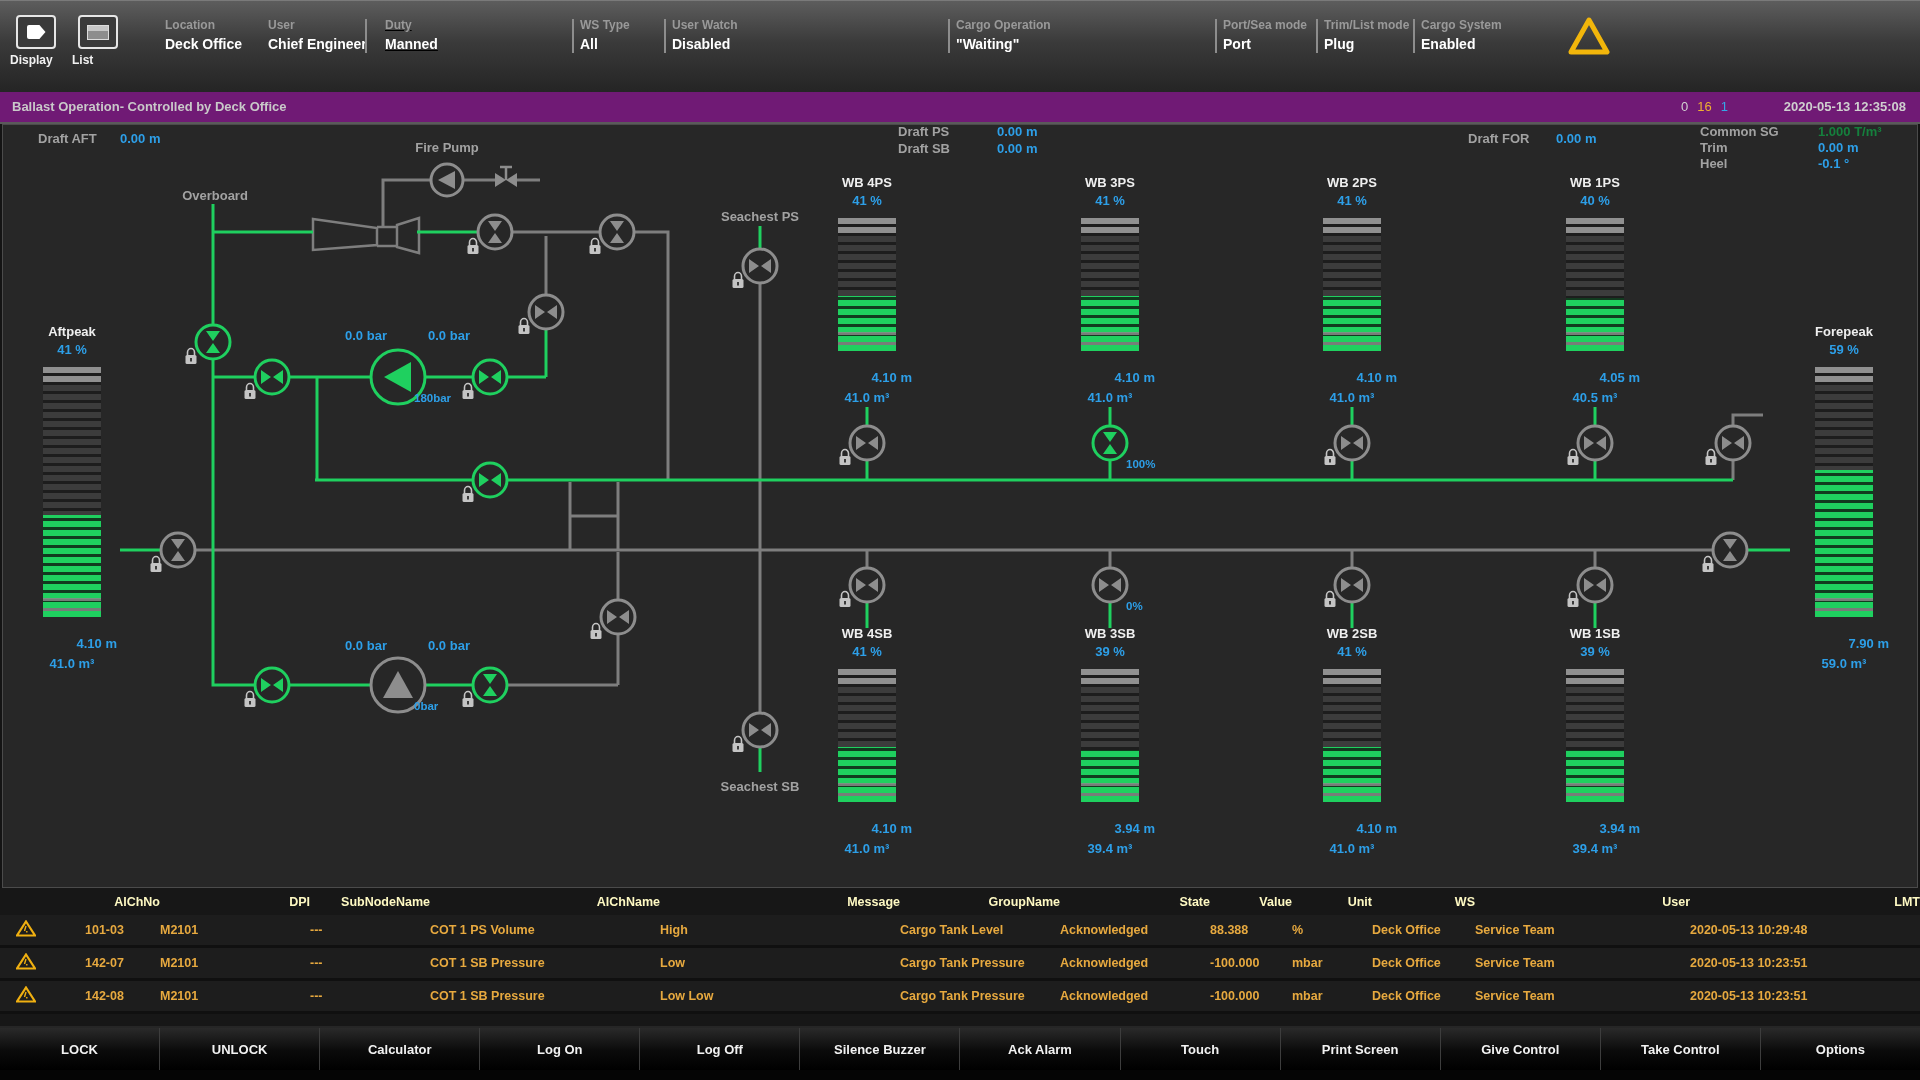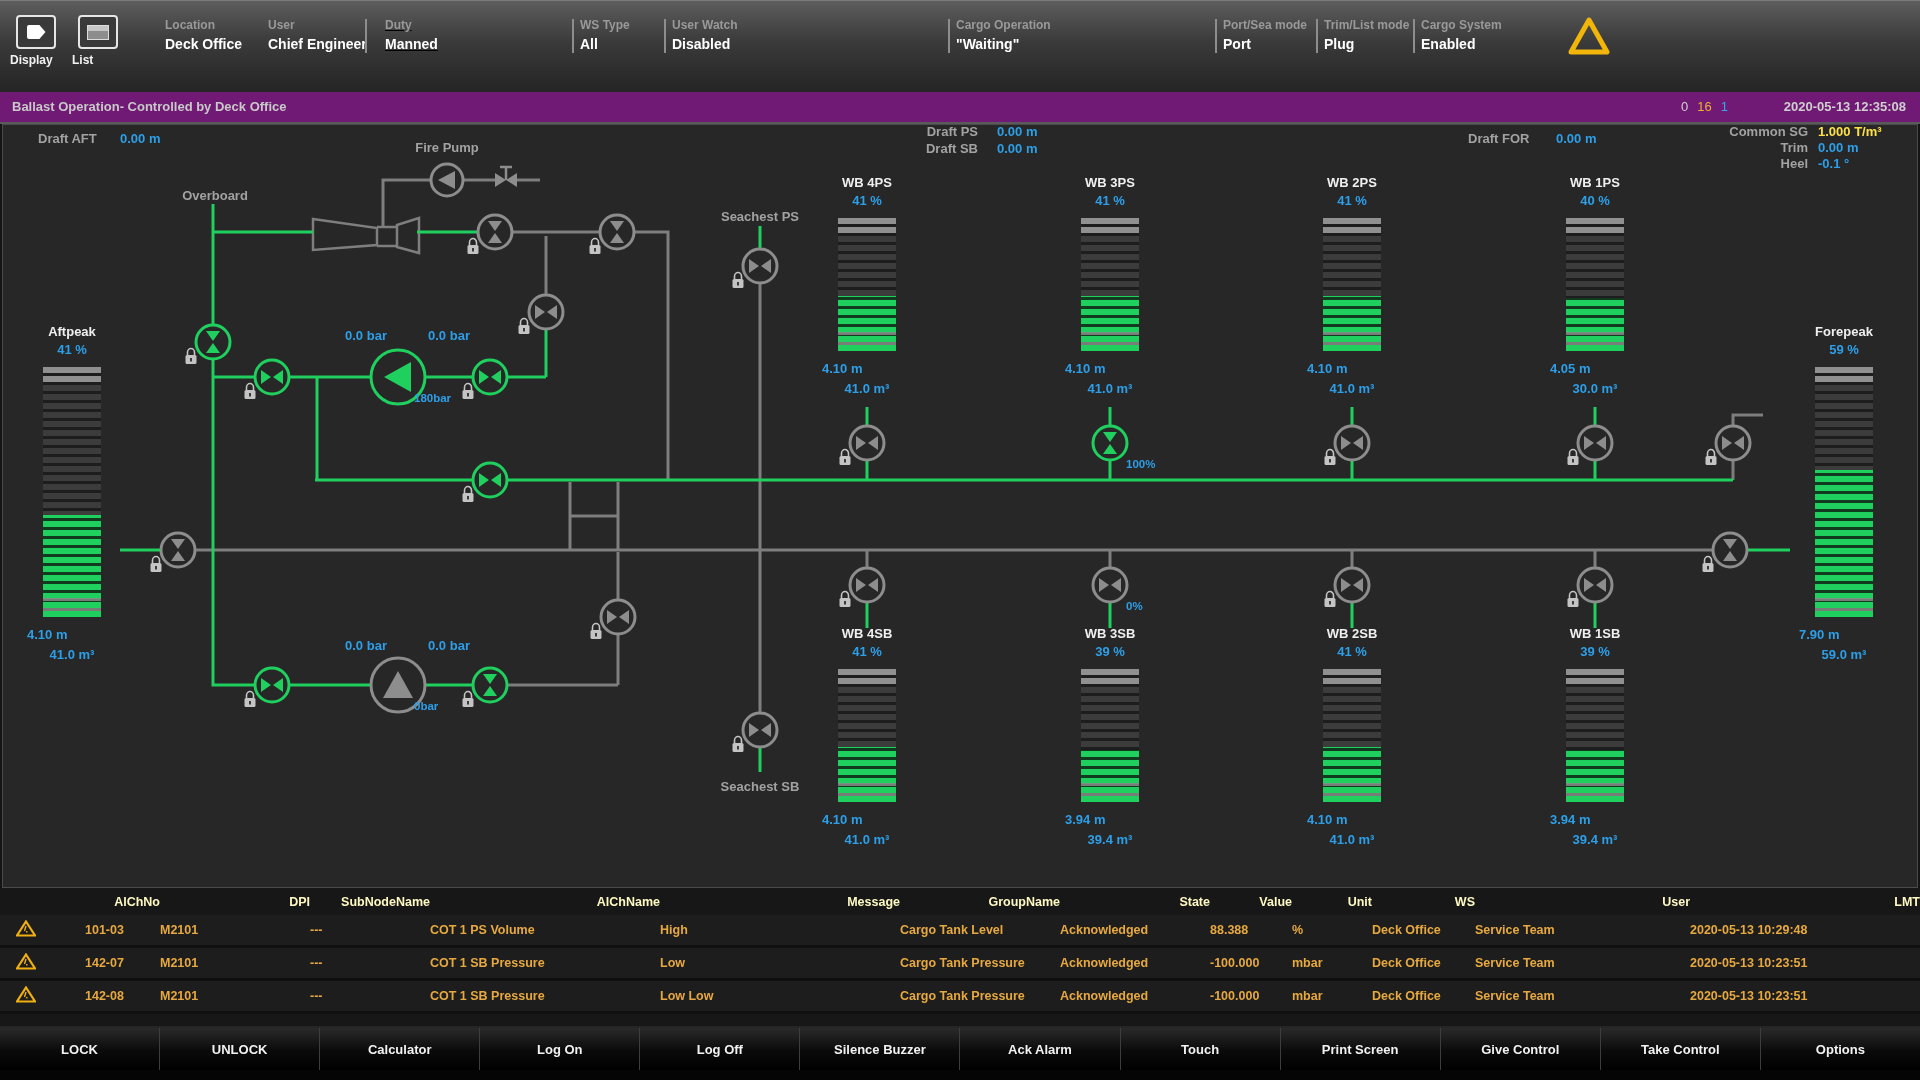--- a/index.html
+++ b/index.html
@@ -39,37 +39,37 @@
   
   .diagram{position:absolute;left:2px;top:124px;width:1914px;height:762px;background:#272727;
     border:1px solid #4b4b4b;z-index:1}
   #pipes{position:absolute;left:0;top:0;z-index:2;pointer-events:none}
   #pipes [data-interactable="true"]{pointer-events:auto}
   .pk{stroke:#7e7e7e;stroke-width:3;fill:none}
   .pg{stroke:#1fd05f;stroke-width:3;fill:none}
   .lbl{position:absolute;z-index:3;font-size:13px;font-weight:bold;color:#a2a2a2;white-space:nowrap}
   .ctr{text-align:center}
   .bv{color:#2d9fe8}
-  .wv{color:#fde047}
-  .rt{text-align:right}
+  .wv{color:#15803d}
+  .rt{}
 
   
   .tank{position:absolute;width:90px;z-index:3}
   .t-label{font-size:13px;font-weight:bold;color:#efefef;text-align:center}
   .t-pct{font-size:13px;font-weight:bold;color:#2d9fe8;text-align:center;margin-top:3px}
   .gauge{position:relative;width:58px;height:133px;margin:10px auto 0;
     background:repeating-linear-gradient(to bottom,#3c3c3c 0 6px,#1d1d1d 6px 9px);overflow:hidden}
   .tank.tall .gauge{height:250px}
   .g-top{position:absolute;top:0;left:0;right:0;height:17px;
     background:repeating-linear-gradient(to bottom,#909090 0 6px,#1d1d1d 6px 9px)}
   .g-fill{position:absolute;bottom:0;left:0;right:0;height:0;
     background:repeating-linear-gradient(to top,#1fd05f 0 6px,#113b1f 6px 9px)}
   .g-m1{position:absolute;bottom:6px;left:0;right:0;height:3px;background:#8a8a8a;opacity:.85}
   .g-m2{position:absolute;bottom:16px;left:0;right:0;height:3px;background:#8a8a8a;opacity:.85}
-  .t-level{font-size:13px;font-weight:bold;color:#2d9fe8;text-align:left;margin-top:10px}
+  .t-level{font-size:13px;font-weight:bold;color:#2d9fe8;text-align:right;margin-top:19px}
   .t-vol{font-size:13px;font-weight:bold;color:#2d9fe8;text-align:center;margin-top:5px}
 
   
   .alarms{position:absolute;left:0;top:888px;width:1920px;height:138px;background:#171717;z-index:4}
   table{width:100%;border-collapse:collapse;table-layout:fixed}
   th{font-size:12.5px;font-weight:bold;color:#fef9c3;text-align:right;height:27px;vertical-align:middle;padding:0}
   td{font-size:12.5px;font-weight:bold;color:#e7a93f;height:30px;vertical-align:middle;padding:0}
   tbody tr{background:#1d1d1d;border-bottom:3px solid #101010}
   td.ic,th.ic{padding-left:16px}
 
@@ -486,21 +486,21 @@
 <div class="tank" style="left:1550px;top:175px" data-interactable="false">
   <div class="t-label" data-interactable="false">WB 1PS</div>
   <div class="t-pct" data-interactable="false">40 %</div>
   <div class="gauge" data-interactable="true">
       <div class="g-top"></div>
       <div class="g-fill" style="height: 40%;"></div>
       <div class="g-m1"></div>
       <div class="g-m2"></div>
     </div>
   <div class="t-level" data-interactable="false">4.05 m</div>
-  <div class="t-vol" data-interactable="false">30.0 m³</div>
+  <div class="t-vol" data-interactable="false">40.5 m³</div>
 </div>
 <div class="tank" style="left:822px;top:626px" data-interactable="false">
   <div class="t-label" data-interactable="false">WB 4SB</div>
   <div class="t-pct" data-interactable="false">41 %</div>
   <div class="gauge" data-interactable="true">
       <div class="g-top"></div>
       <div class="g-fill" style="height: 41%;"></div>
       <div class="g-m1"></div>
       <div class="g-m2"></div>
     </div>

